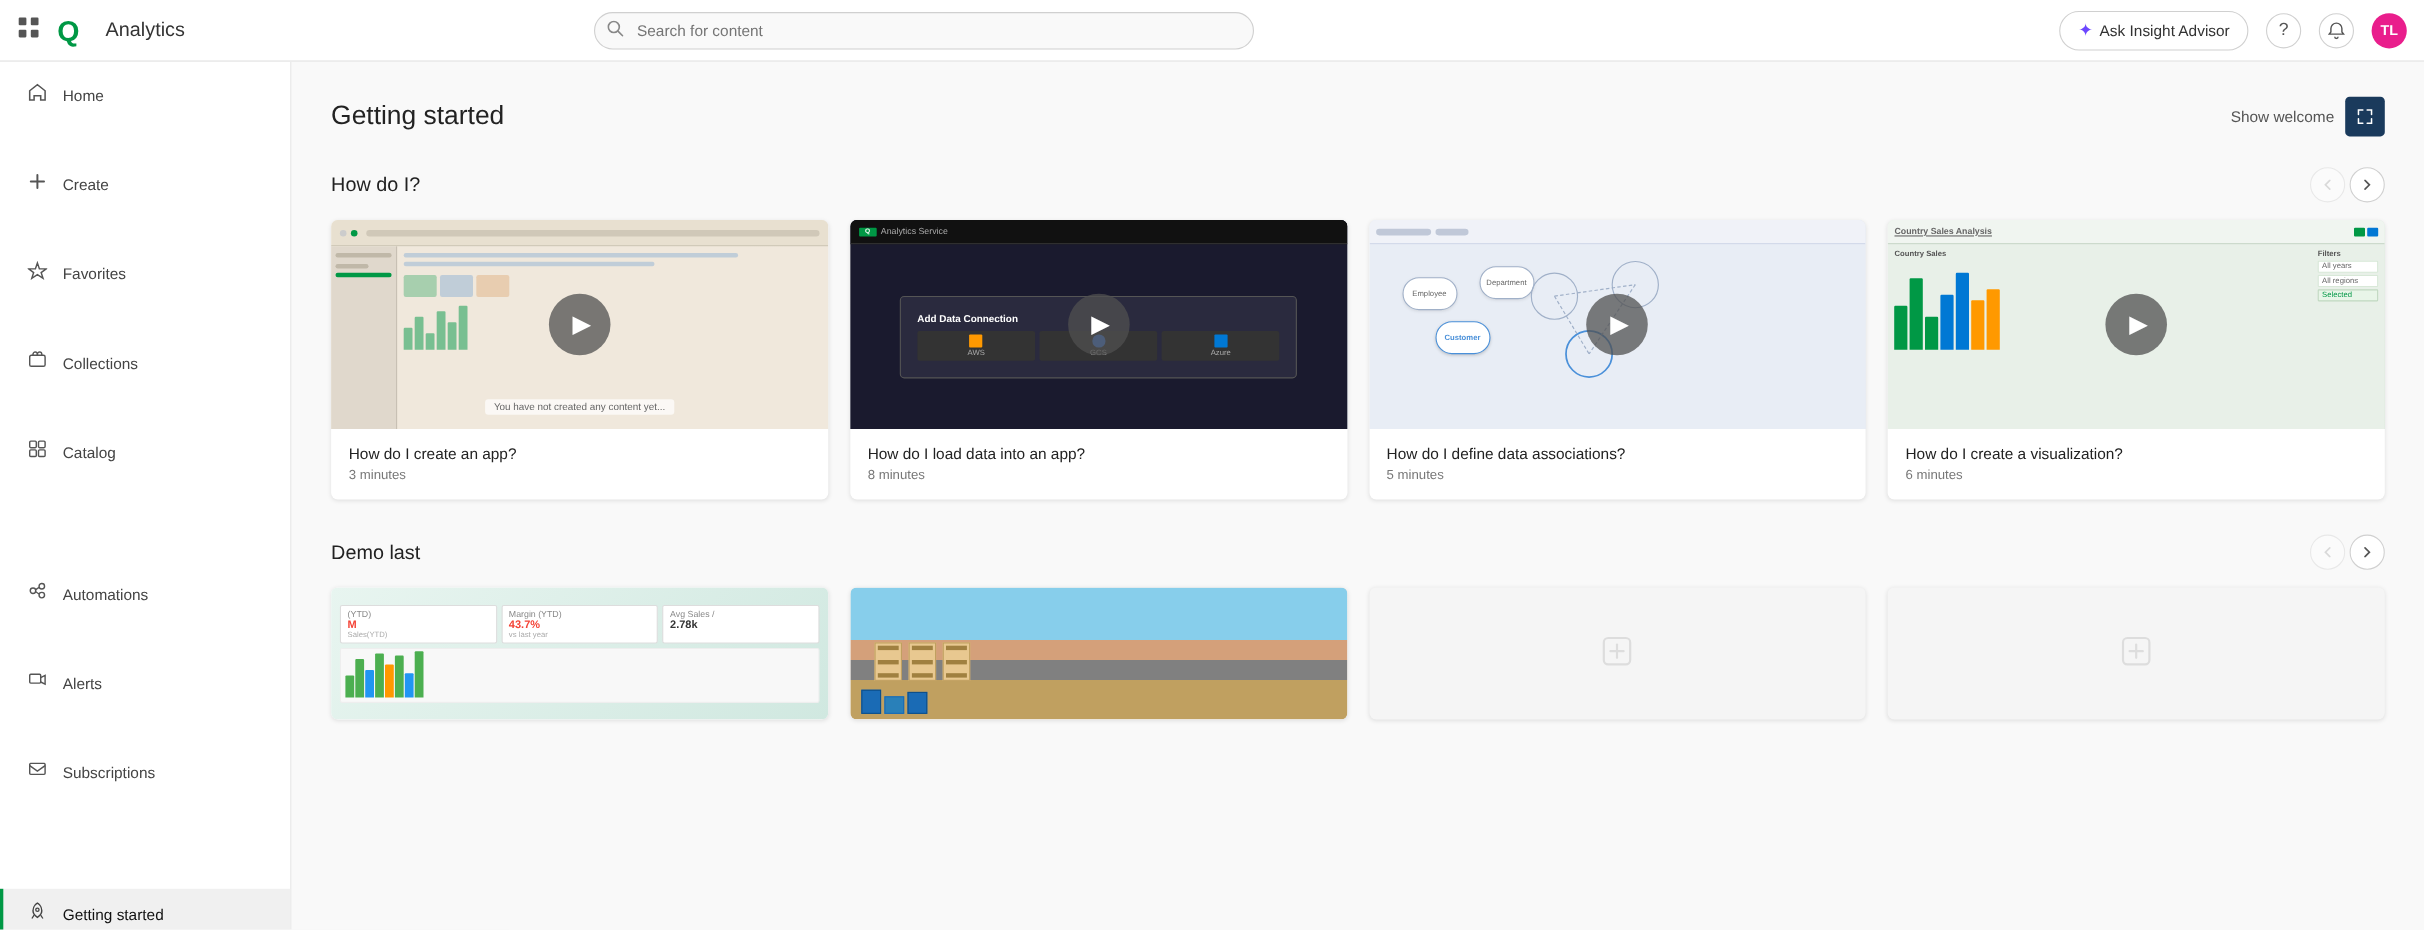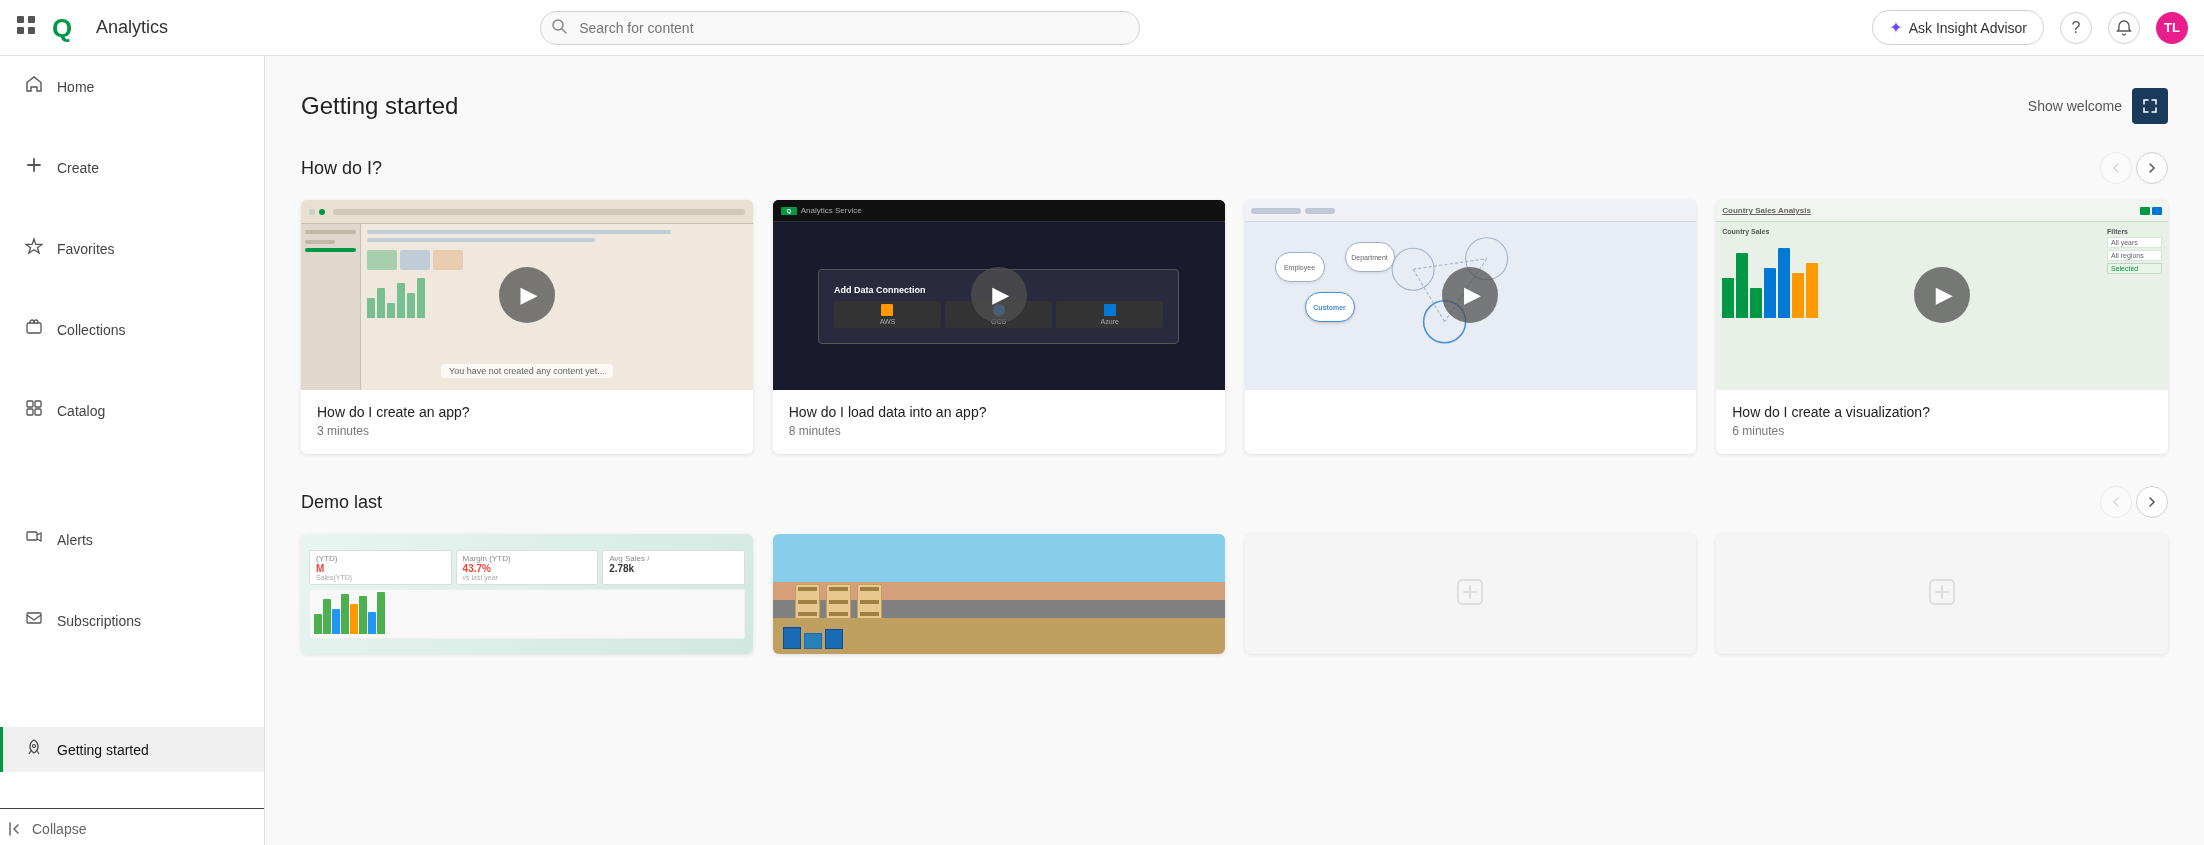--- a/index.html
+++ b/index.html
@@ -433,20 +433,32 @@
           <rect x="10" y="2" width="6" height="6" rx="1" stroke="#555" stroke-width="1.3" fill="none"></rect>
           <rect x="2" y="10" width="6" height="6" rx="1" stroke="#555" stroke-width="1.3" fill="none"></rect>
           <rect x="10" y="10" width="6" height="6" rx="1" stroke="#555" stroke-width="1.3" fill="none"></rect>
         </svg>
       </span>
       <span>Catalog</span>
     </div>
 
     <div class="nav-divider"></div>
 
+    <div class="nav-item">
+      <span class="nav-icon">
+        <svg width="18" height="18" viewBox="0 0 18 18" fill="none">
+          <circle cx="5" cy="9" r="2.5" stroke="#555" stroke-width="1.3" fill="none"></circle>
+          <circle cx="13" cy="5" r="2.5" stroke="#555" stroke-width="1.3" fill="none"></circle>
+          <circle cx="13" cy="13" r="2.5" stroke="#555" stroke-width="1.3" fill="none"></circle>
+          <line x1="7.5" y1="8" x2="10.5" y2="6" stroke="#555" stroke-width="1.2"></line>
+          <line x1="7.5" y1="10" x2="10.5" y2="12" stroke="#555" stroke-width="1.2"></line>
+        </svg>
+      </span>
+      <span>Automations</span>
+    </div>
 
     <div class="nav-item">
       <span class="nav-icon">
         <svg width="18" height="18" viewBox="0 0 18 18" fill="none">
           <rect x="2" y="4" width="10" height="8" rx="1" stroke="#555" stroke-width="1.3" fill="none"></rect>
           <polyline points="12,7 16,5 16,13 12,11" stroke="#555" stroke-width="1.3" fill="none"></polyline>
         </svg>
       </span>
       <span>Alerts</span>
     </div>
@@ -629,20 +641,24 @@
                     <line x1="55" y1="45" x2="85" y2="95" stroke="#a0b0c8" stroke-width="1" stroke-dasharray="3,2"></line>
                     <line x1="125" y1="35" x2="85" y2="95" stroke="#a0b0c8" stroke-width="1" stroke-dasharray="3,2"></line>
                   </svg>
                 </div>
               </div>
             </div>
             <div class="play-btn">
               <span class="play-icon">▶</span>
             </div>
           </div>
+          <div class="video-info">
+            <div class="video-title">How do I define data associations?</div>
+            <div class="video-duration">5 minutes</div>
+          </div>
         </div>
 
         <div class="video-card">
           <div class="video-thumbnail thumb-4">
             <div class="thumb-content">
               <div style="position:absolute; inset:0; background:#e8f0e8; display:flex; flex-direction:column;">
                 <div style="height:22px; background:#f0f5f0; border-bottom:1px solid #c8d8c8; display:flex; align-items:center; padding:0 6px; gap:4px;">
                   <div style="font-size:8px; color:#666; font-weight:bold;text-decoration:underline;">Country Sales Analysis</div>
                   <div style="margin-left:auto; display:flex; gap:2px;">
                     <div style="width:10px; height:8px; background:#009845; border-radius:1px;"></div>

